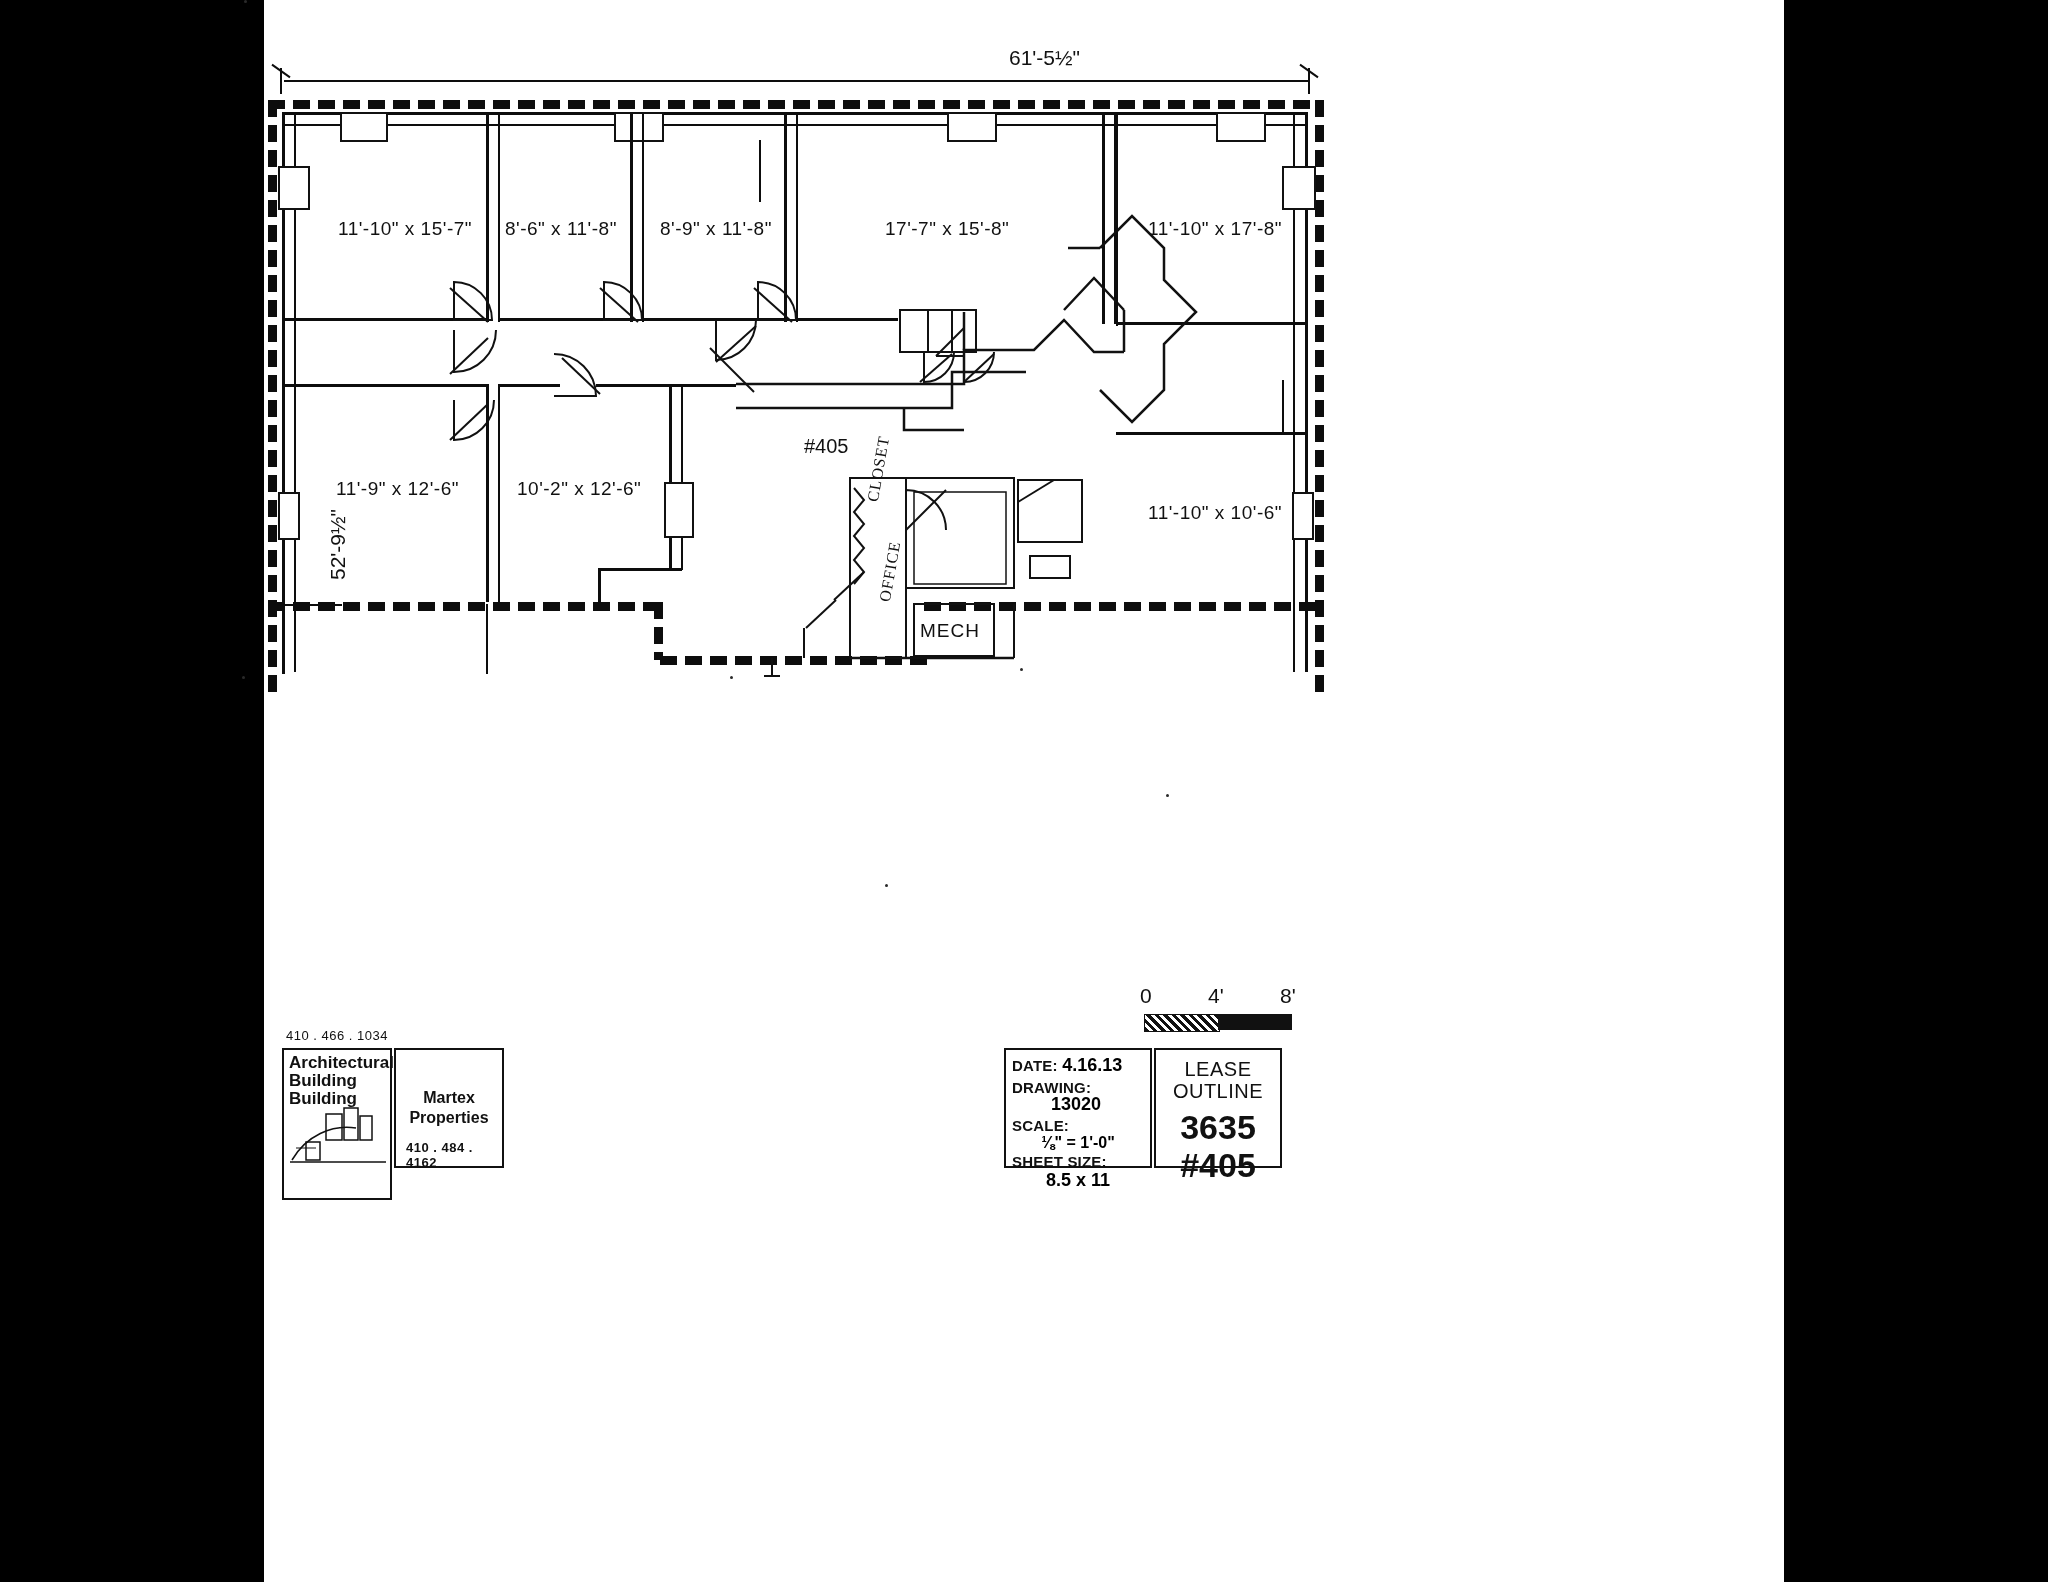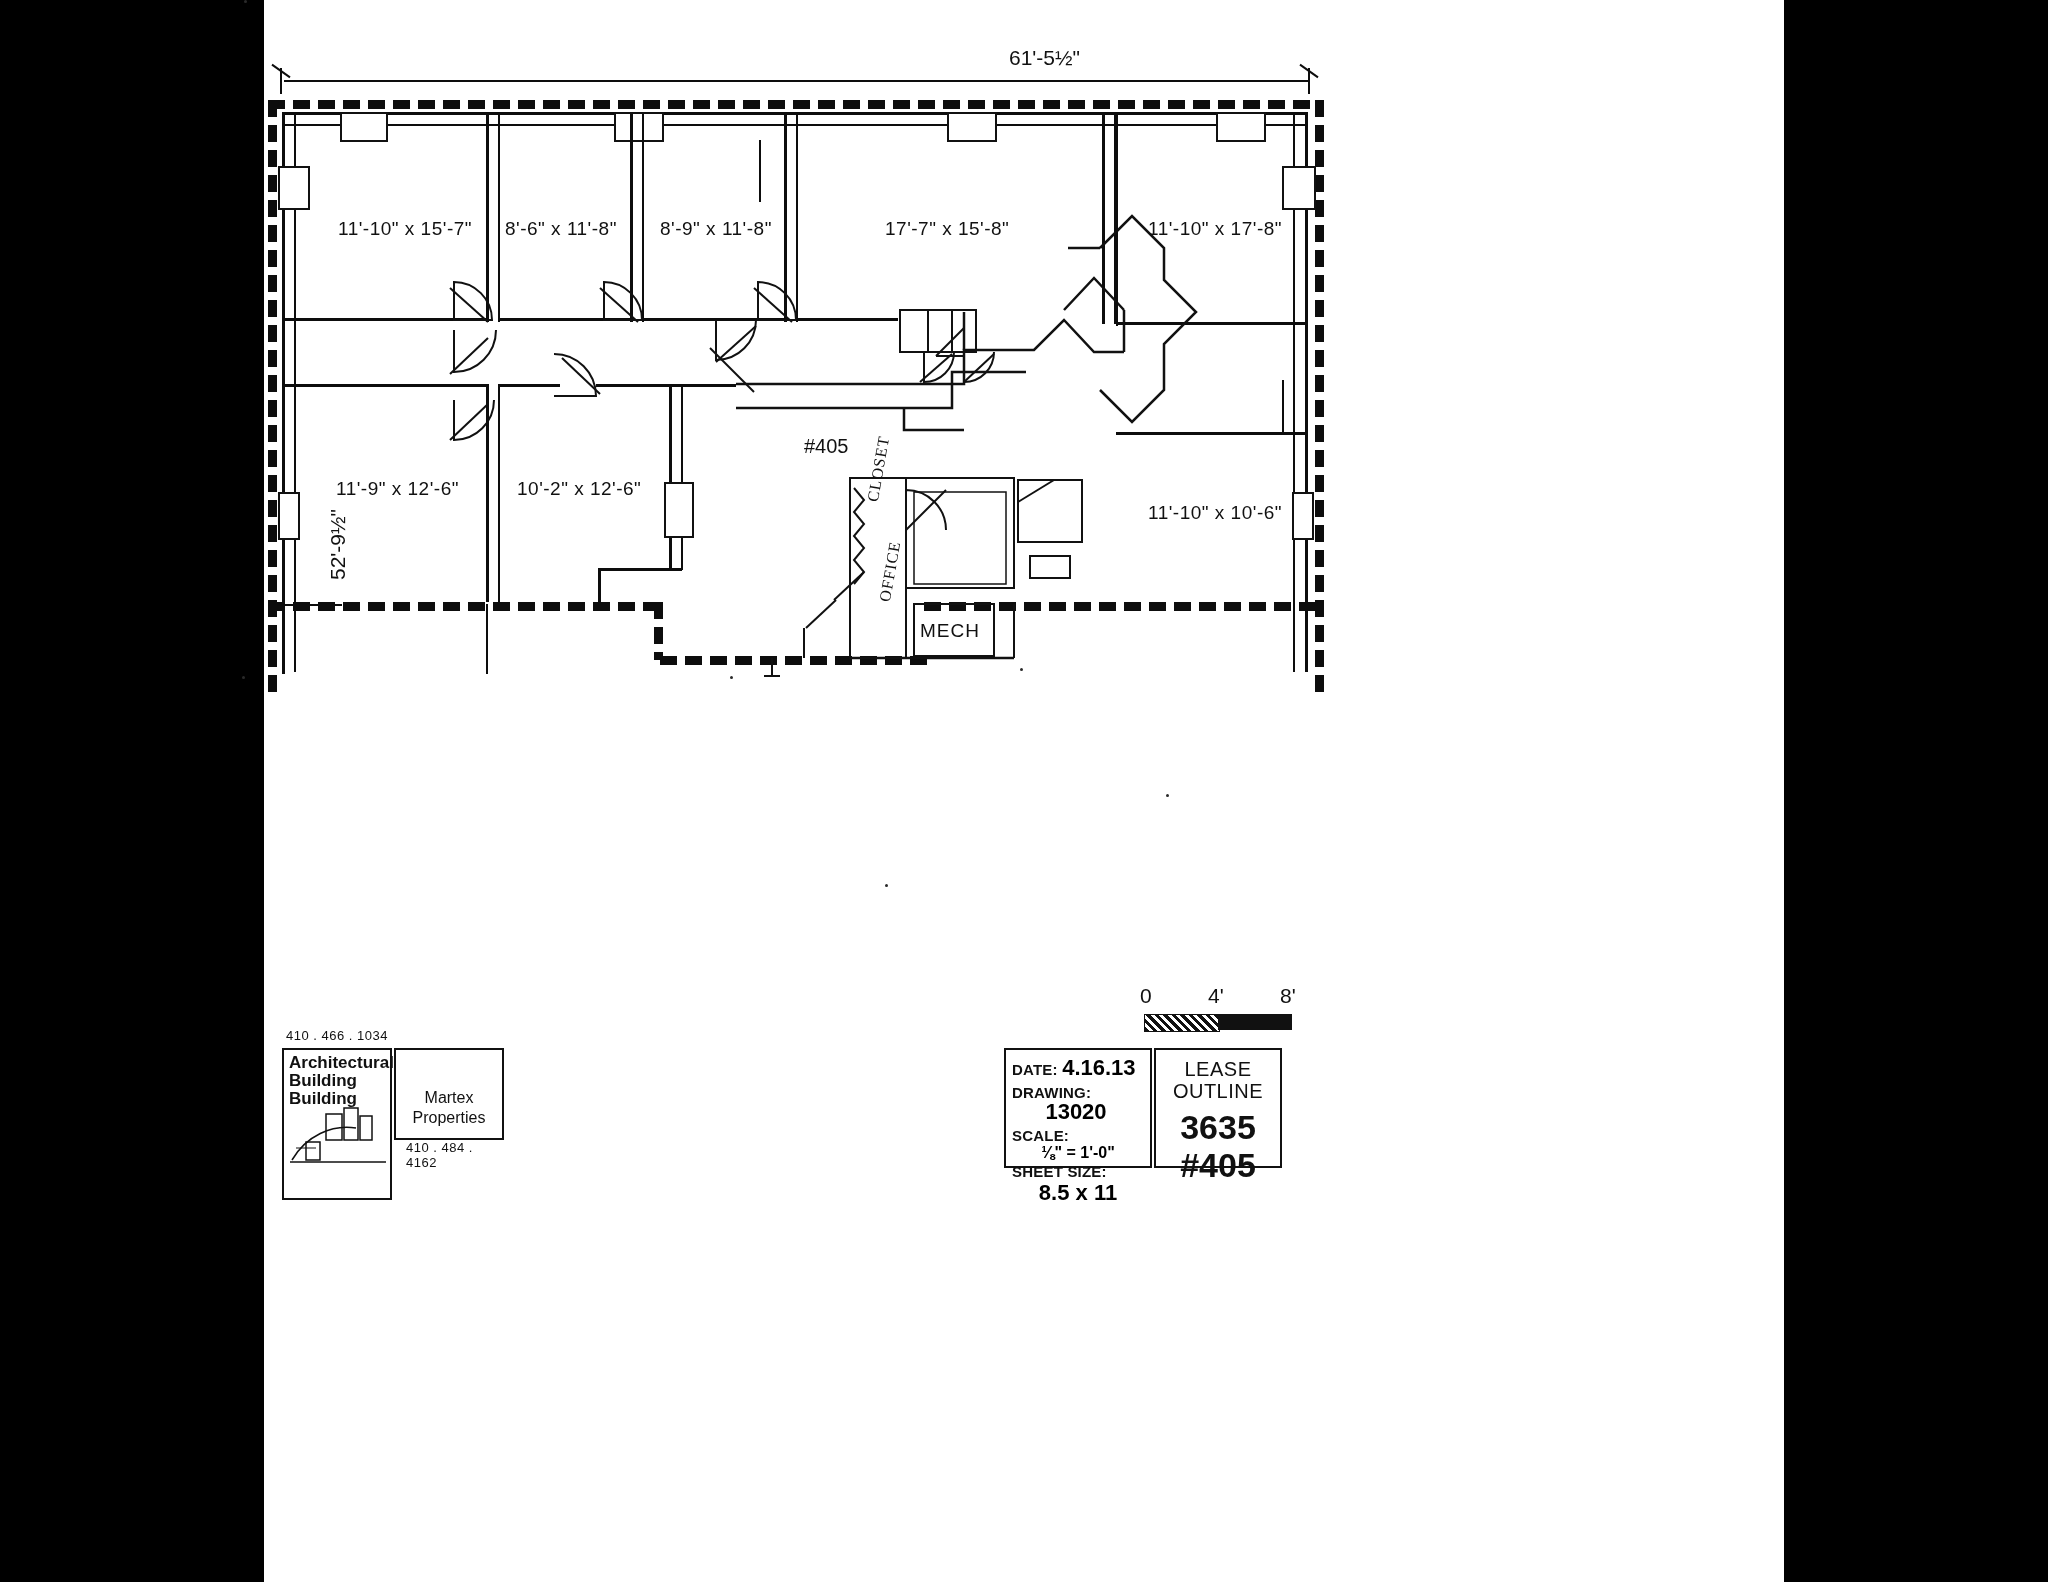--- a/index.html
+++ b/index.html
@@ -120,21 +120,21 @@
     text-align: center;
     line-height: 1.35;
   }
   .meta-line {
     font-size: 15px;
     color: #111;
     font-weight: bold;
     letter-spacing: 0.2px;
   }
   .meta-val {
-    font-size: 22px;
+    font-size: 18px;
     font-weight: bold;
   }
   .lease-box-text {
     text-align: center;
     color: #111;
   }
   .lease-small {
     font-size: 20px;
     line-height: 1.1;
     letter-spacing: 0.5px;
@@ -336,21 +336,21 @@
         <path d="M6 58 C20 34 46 22 70 26" fill="none" stroke="#111" stroke-width="1.5"></path>
         <rect x="40" y="12" width="16" height="26" fill="none" stroke="#111" stroke-width="1.5"></rect>
         <rect x="58" y="6" width="14" height="32" fill="none" stroke="#111" stroke-width="1.5"></rect>
         <rect x="74" y="14" width="12" height="24" fill="none" stroke="#111" stroke-width="1.5"></rect>
         <path d="M20 40 L34 40 L34 58 L20 58 Z" fill="none" stroke="#111" stroke-width="1.5"></path>
         <path d="M4 60 L100 60" stroke="#111" stroke-width="1.5"></path>
         <path d="M10 46 L30 46" stroke="#111" stroke-width="1"></path>
       </svg>
     </div>
 
-    <div class="tb" style="left:130px; top:1048px; width:110px; height:92px;">
+    <div class="tb" style="left:130px; top:1048px; width:110px; height:120px;font-weight:bold;">
       <div class="martex-box-text" style="margin-top:38px;">Martex</div>
       <div class="martex-box-text">Properties</div>
       <div class="tiny-phone" style="left:10px; top:90px;">410 . 484 . 4162</div>
     </div>
 
 
     <div class="tb" style="left:740px; top:1048px; width:148px; height:120px;">
       <div style="padding:5px 6px 0 6px;">
         <div>
           <span class="meta-line">DATE:</span>

